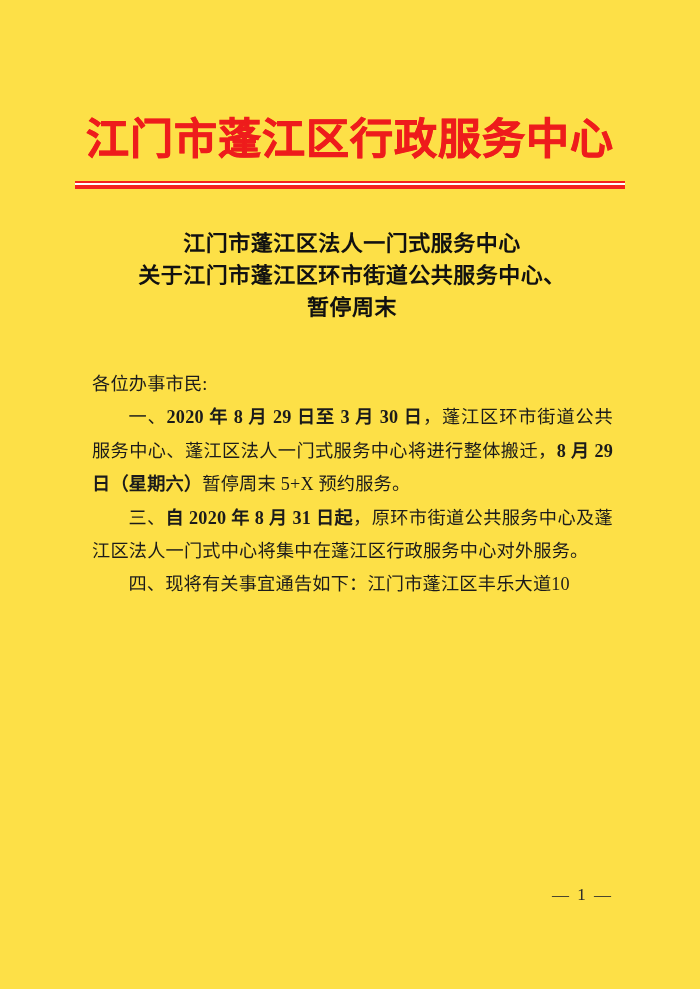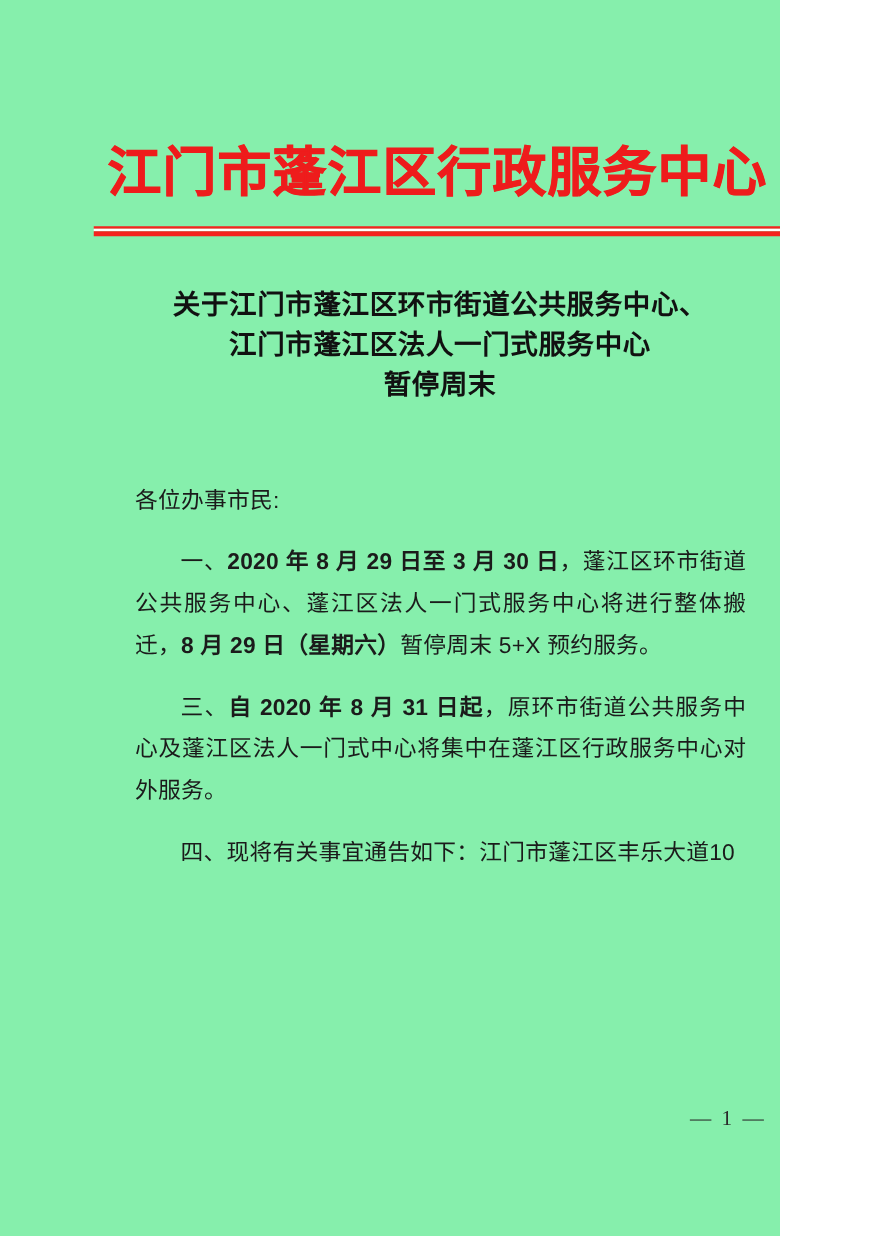--- a/index.html
+++ b/index.html
@@ -7,24 +7,24 @@
     margin: 0;
     padding: 0;
     background: #ffffff;
   }
   body {
     font-family: "Liberation Serif", "DejaVu Serif", serif;
     color: #1a1a1a;
   }
   .page {
     position: relative;
-    width: 624px;
+    width: 700px;
     height: 989px;
     margin: 0;
-    background: #86efac;
+    background: #fde047;
     overflow: hidden;
     box-sizing: border-box;
   }
 
   
   .masthead {
     position: absolute;
     left: 0;
     top: 112px;
     width: 700px;
@@ -82,28 +82,28 @@
   }
 
   
   .body-copy {
     position: absolute;
     left: 92px;
     top: 368px;
     width: 521px;
   }
   .para {
-    font-family: Liberation Sans, sans-serif;
+    font-family: Liberation Serif, serif;
     font-size: 18.2px;
     line-height: 33.4px;
     color: #1b1b1b;
     text-align: justify;
     text-justify: inter-character;
     letter-spacing: 0.2px;
-    margin: 16px;
+    margin: 0;
     word-break: break-all;
   }
   .para.indent {
     text-indent: 2em;
   }
   .para.salutation {
     text-indent: 0;
   }
   .bold-date {
     font-weight: 700;
@@ -132,22 +132,22 @@
     <div class="masthead-title">江门市蓬江区行政服务中心</div>
   </div>
 
   <div class="rule-wrap">
     <div class="rule-thin"></div>
     <div class="rule-gap"></div>
     <div class="rule-thick"></div>
   </div>
 
   <div class="doc-title">
+    <div class="tline">江门市蓬江区法人一门式服务中心</div>
     <div class="tline">关于江门市蓬江区环市街道公共服务中心、</div>
-    <div class="tline">江门市蓬江区法人一门式服务中心</div>
     <div class="tline">暂停周末</div>
   </div>
 
   <div class="body-copy">
 
     <p class="para salutation">各位办事市民:</p>
 
 
     <p class="para indent"><span>一、</span><span class="bold-date">2020 年 8 月 29 日至 3 月 30 日</span><span>，蓬江区环市街道公共服务中心、蓬江区法人一门式服务中心将进行整体搬迁，</span><span class="bold-date">8 月 29 日（星期六）</span><span>暂停周末 5+X 预约服务。</span></p>
 

